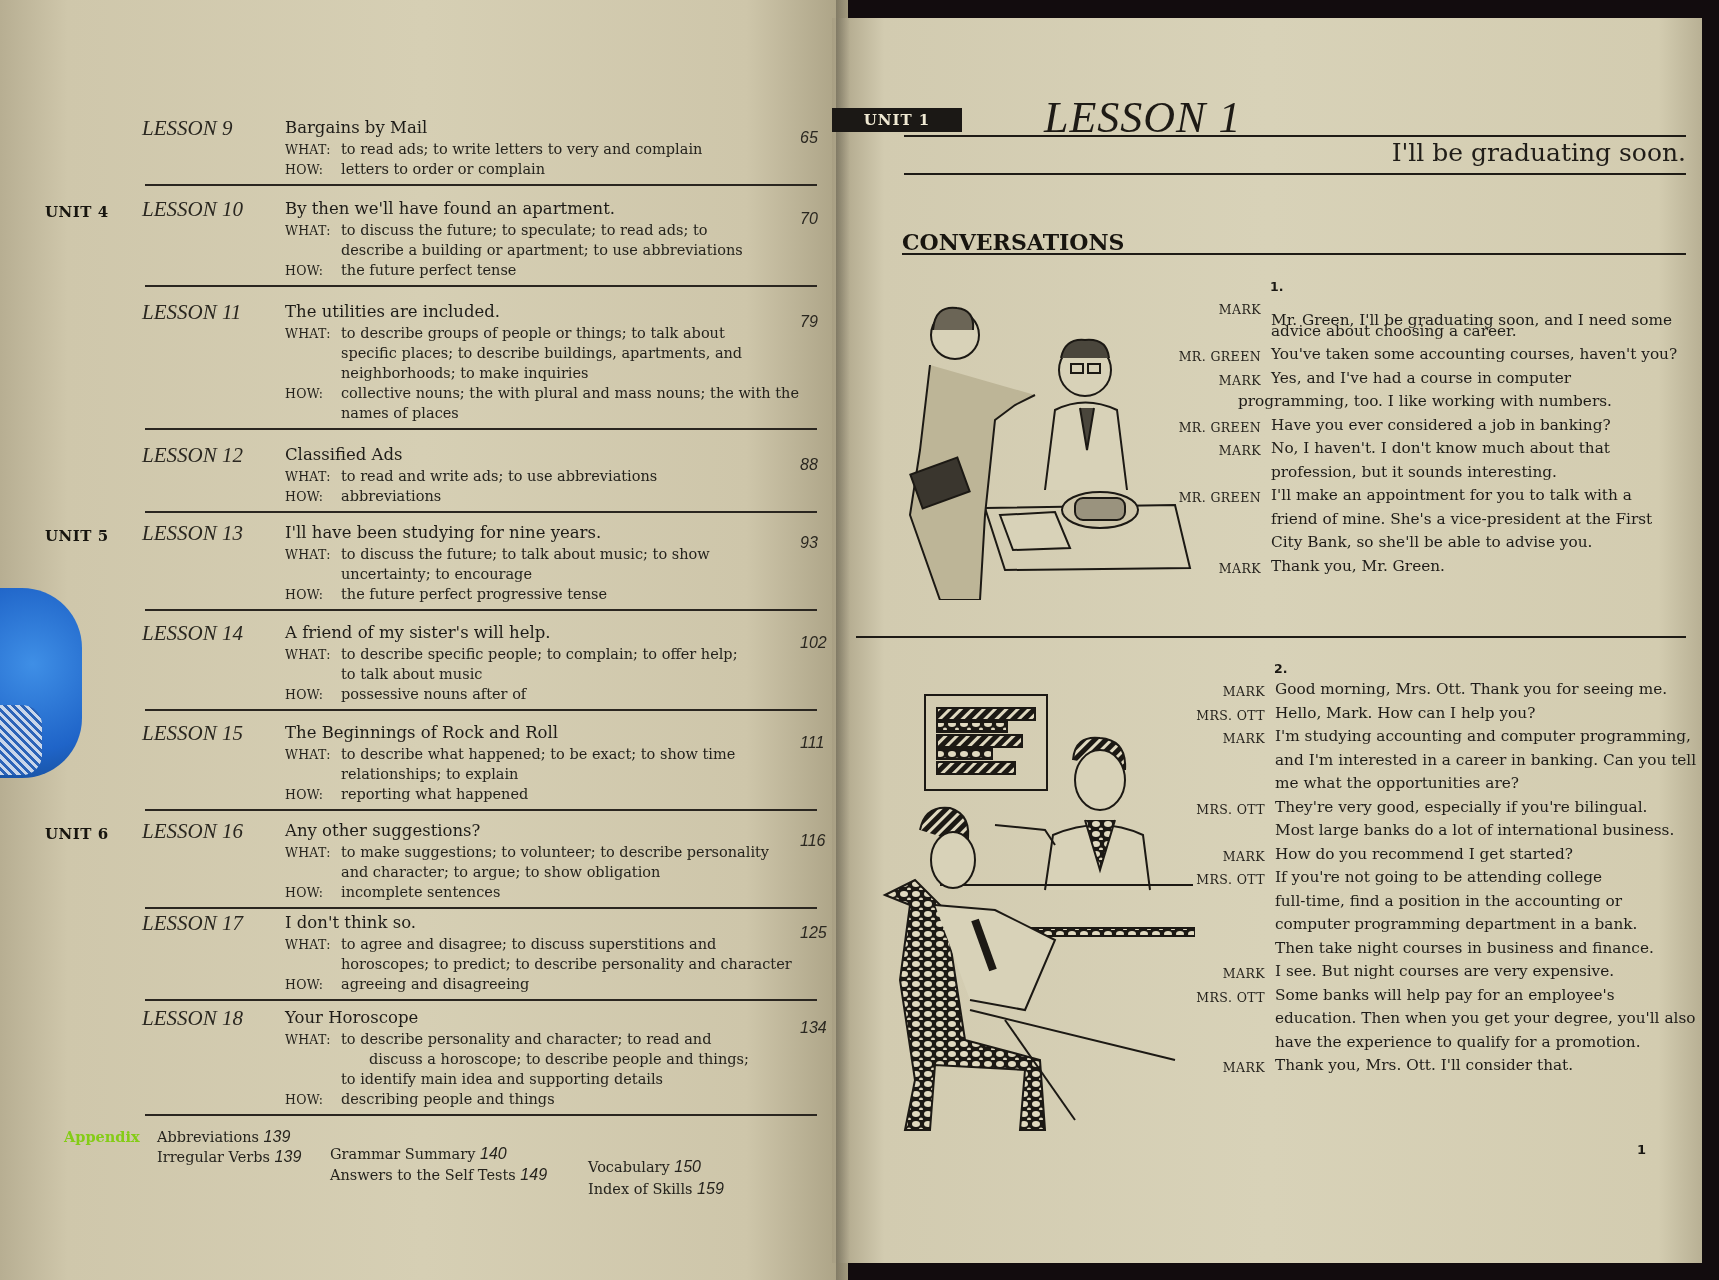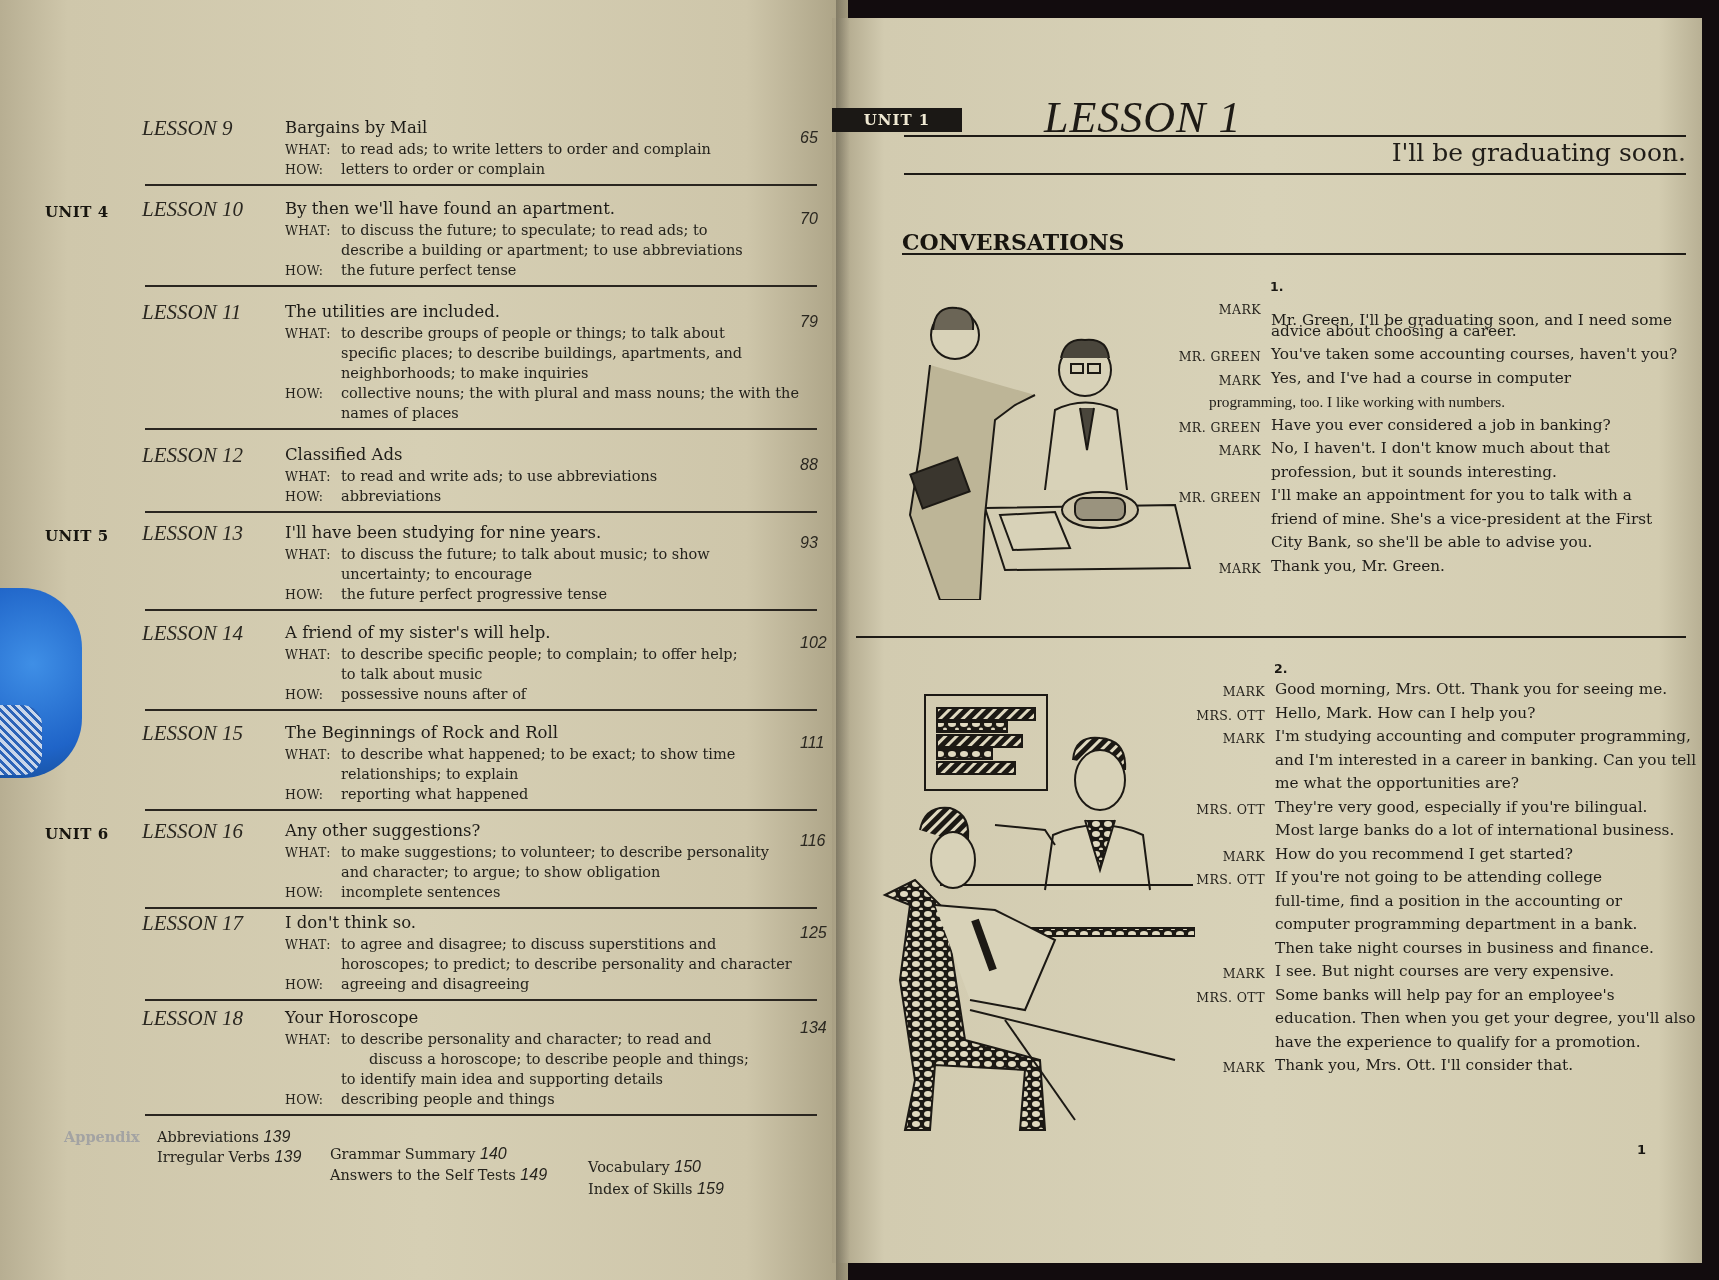--- a/index.html
+++ b/index.html
@@ -12,21 +12,21 @@
   .finger-net{position:absolute;left:0;top:705px;width:42px;height:70px;background:repeating-linear-gradient(45deg,#c8d6ea 0 3px,#2a63b8 3px 6px);border-radius:0 20px 20px 0;}
   .unit-tag{position:absolute;left:45px;font-family:"DejaVu Serif",serif;font-weight:bold;font-size:15px;letter-spacing:0.5px;color:#17150f;}
   .lesson-no{position:absolute;left:142px;font-family:"Liberation Serif",serif;font-style:italic;font-size:21px;color:#2a2720;}
   .lesson-title{position:absolute;left:285px;font-family:"DejaVu Serif",serif;font-size:16.5px;color:#1e1c18;}
   .page-no{position:absolute;left:800px;font-family:"Liberation Sans",sans-serif;font-style:italic;font-size:16px;color:#2a2720;}
   .row{position:absolute;left:285px;font-family:"DejaVu Serif",serif;font-size:14.5px;color:#25231d;white-space:nowrap;}
   .row .lbl{display:inline-block;width:56px;font-size:12.5px;letter-spacing:0.3px;}
   .row.cont{left:341px;}
   .rule{position:absolute;left:145px;width:672px;height:2px;background:#2a2620;}
 
-  .appendix-label{position:absolute;left:64px;top:1128px;font-weight:bold;font-size:14.5px;color:#a3a3a3;}
+  .appendix-label{position:absolute;left:64px;top:1128px;font-weight:bold;font-size:14.5px;color:#84cc16;}
   .appx{position:absolute;font-family:"DejaVu Serif",serif;font-size:14.5px;color:#25231d;white-space:nowrap;}
   .appx .pg{font-family:"Liberation Sans",sans-serif;font-style:italic;font-size:16px;}
 
   
   .unit-badge{position:absolute;left:832px;top:108px;width:130px;height:24px;background:#1b1815;color:#efe8d2;font-weight:bold;font-size:15px;letter-spacing:1px;line-height:24px;text-align:center;}
   .lesson-heading{position:absolute;left:1044px;top:92px;font-family:"Liberation Serif",serif;font-style:italic;font-size:44px;color:#1e1b16;letter-spacing:1px;}
   .hrule{position:absolute;height:2px;background:#1e1b16;}
   .lesson-sub{position:absolute;right:33px;top:138px;font-family:"DejaVu Serif",serif;font-size:25px;color:#201d18;}
   .section-title{position:absolute;left:902px;top:229px;font-family:"DejaVu Serif",serif;font-weight:bold;font-size:22px;color:#18150f;}
   .conv-num{position:absolute;font-family:"DejaVu Sans",sans-serif;font-weight:bold;font-size:12.5px;color:#1a1813;}
@@ -41,21 +41,21 @@
 <div class="page left-page"></div>
 <div class="finger"></div>
 <div class="finger-net"></div>
 <div class="page right-page"></div>
 <div class="gutter"></div>
 
 <div id="toc">
     <div class="lesson-no" style="top: 116px;">LESSON 9</div>
     <div class="lesson-title" style="top: 118px;">Bargains by Mail</div>
     <div class="page-no" style="top: 129px;">65</div>
-    <div class="row" style="top: 141px;"><span class="lbl">WHAT:</span><span>to read ads; to write letters to order and complain</span></div>
+    <div class="row" style="top: 141px;"><span class="lbl">WHAT:</span><span>to read ads; to write letters to very and complain</span></div>
     <div class="row" style="top: 161px;"><span class="lbl">HOW:</span><span>letters to order or complain</span></div>
     <div class="rule" style="top: 184px;"></div>
     <div class="unit-tag" style="top: 203px;">UNIT 4</div>
     <div class="lesson-no" style="top: 197px;">LESSON 10</div>
     <div class="lesson-title" style="top: 199px;">By then we'll have found an apartment.</div>
     <div class="page-no" style="top: 210px;">70</div>
     <div class="row" style="top: 222px;"><span class="lbl">WHAT:</span><span>to discuss the future; to speculate; to read ads; to</span></div>
     <div class="row cont" style="top: 242px;"><span>describe a building or apartment; to use abbreviations</span></div>
     <div class="row" style="top: 262px;"><span class="lbl">HOW:</span><span>the future perfect tense</span></div>
     <div class="rule" style="top: 285px;"></div>
@@ -206,21 +206,21 @@
 
 <div id="conversations">
     <div class="conv-num" style="left: 1270px; top: 279px;">1.</div>
     <div class="spk" style="left: 1111px; top: 302px;">MARK</div>
     <div class="line" style="left: 1271px; top: 300px; margin-top: 13px;">Mr. Green, I'll be graduating soon, and I need some</div>
     <div class="line" style="left: 1271px; top: 323.5px;">advice about choosing a career.</div>
     <div class="spk" style="left: 1111px; top: 349px;">MR. GREEN</div>
     <div class="line" style="left: 1271px; top: 347px;">You've taken some accounting courses, haven't you?</div>
     <div class="spk" style="left: 1111px; top: 372.5px;">MARK</div>
     <div class="line" style="left: 1271px; top: 370.5px;">Yes, and I've had a course in computer</div>
-    <div class="line" style="left: 1209px; top: 394px; font-family: Liberation Serif, serif;">programming, too. I like working with numbers.</div>
+    <div class="line" style="left: 1238px; top: 394px;">programming, too. I like working with numbers.</div>
     <div class="spk" style="left: 1111px; top: 419.5px;">MR. GREEN</div>
     <div class="line" style="left: 1271px; top: 417.5px;">Have you ever considered a job in banking?</div>
     <div class="spk" style="left: 1111px; top: 443px;">MARK</div>
     <div class="line" style="left: 1271px; top: 441px;">No, I haven't. I don't know much about that</div>
     <div class="line" style="left: 1271px; top: 464.5px;">profession, but it sounds interesting.</div>
     <div class="spk" style="left: 1111px; top: 490px;">MR. GREEN</div>
     <div class="line" style="left: 1271px; top: 488px;">I'll make an appointment for you to talk with a</div>
     <div class="line" style="left: 1271px; top: 511.5px;">friend of mine. She's a vice-president at the First</div>
     <div class="line" style="left: 1271px; top: 535px;">City Bank, so she'll be able to advise you.</div>
     <div class="spk" style="left: 1111px; top: 560.5px;">MARK</div>

